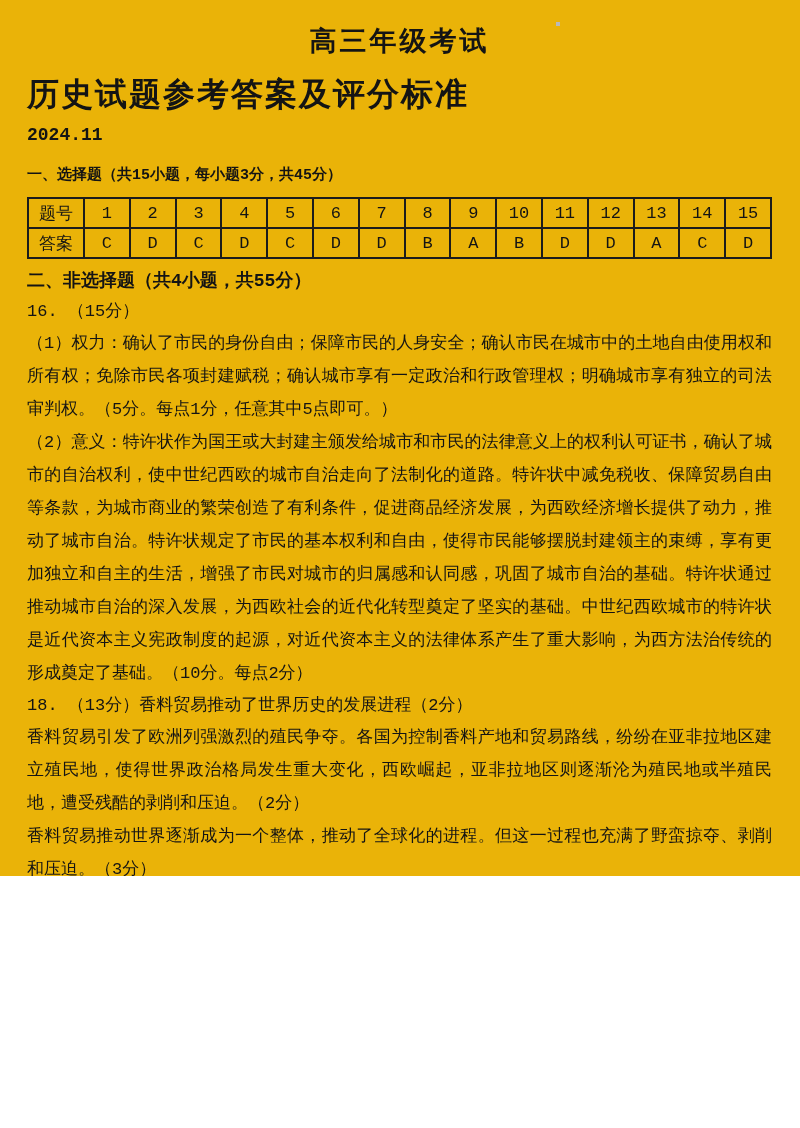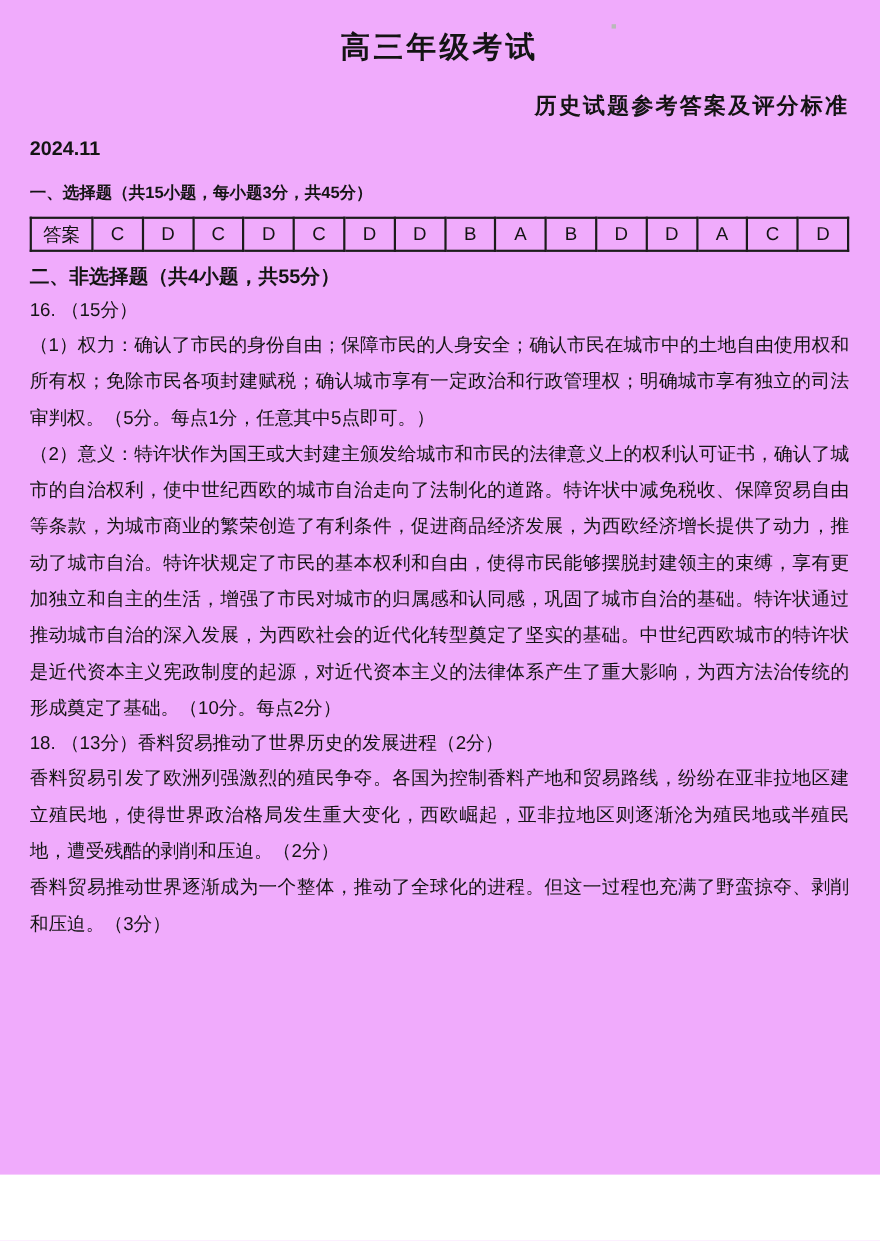--- a/index.html
+++ b/index.html
@@ -3,47 +3,47 @@
 <meta charset="utf-8">
 <style>
   html, body {
     margin: 0;
     padding: 0;
     background: #ffffff;
   }
   .page {
     position: relative;
     width: 800px;
-    height: 1068px;
-    background: #f0abfc;
+    height: 876px;
+    background: #eab308;
     box-sizing: border-box;
     padding: 16px 28px 0 27px;
-    font-family: Liberation Sans, sans-serif;
+    font-family: Liberation Mono, monospace;
     color: #141414;
     overflow: hidden;
   }
   .scan-dot {
     position: absolute;
     left: 556px;
     top: 22px;
     width: 4px;
     height: 4px;
     background: #b9b9b9;
   }
   .doc-title {
     text-align: center;
     font-size: 27px;
     font-weight: 700;
     margin: 12px 0 0 0;
     letter-spacing: 3px;
     line-height: 30px;
   }
   .doc-subtitle {
-    text-align: right;
-    font-size: 20px;
+    text-align: left;
+    font-size: 32px;
     font-weight: 700;
     margin: 24px 0 0 0;
     letter-spacing: 2px;
     line-height: 30px;
   }
   .doc-date {
     font-weight: 700;
     font-size: 18px;
     margin-top: 12px;
     line-height: 22px;
@@ -99,20 +99,38 @@
 
   <div class="doc-title">高三年级考试</div>
   <div class="doc-subtitle">历史试题参考答案及评分标准</div>
   <div class="doc-date">2024.11</div>
 
   <div class="sec-heading">一、选择题（共15小题，每小题3分，共45分）</div>
 
   <table class="mcq-table">
     <tbody>
       <tr>
+        <td class="rowhead">题号</td>
+        <td>1</td>
+        <td>2</td>
+        <td>3</td>
+        <td>4</td>
+        <td>5</td>
+        <td>6</td>
+        <td>7</td>
+        <td>8</td>
+        <td>9</td>
+        <td>10</td>
+        <td>11</td>
+        <td>12</td>
+        <td>13</td>
+        <td>14</td>
+        <td>15</td>
+      </tr>
+      <tr>
         <td class="rowhead">答案</td>
         <td>C</td>
         <td>D</td>
         <td>C</td>
         <td>D</td>
         <td>C</td>
         <td>D</td>
         <td>D</td>
         <td>B</td>
         <td>A</td>

